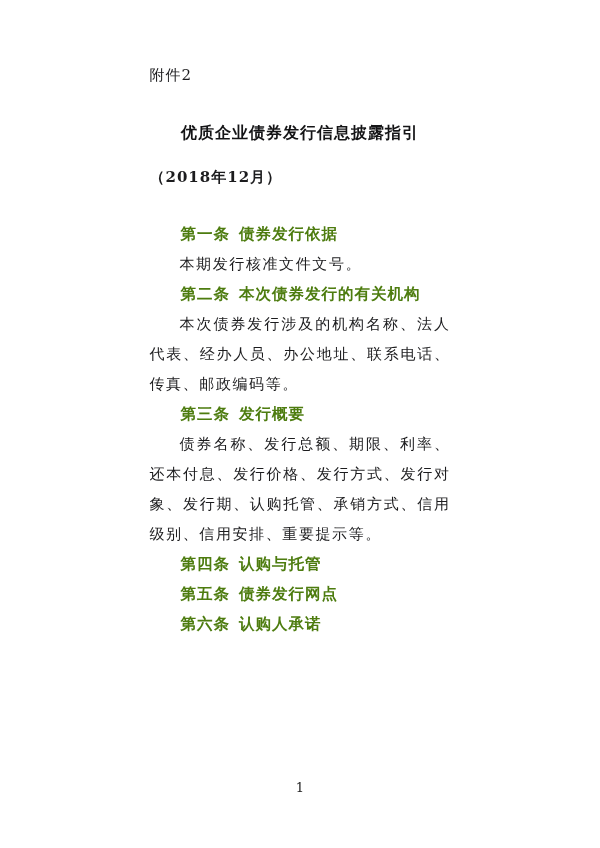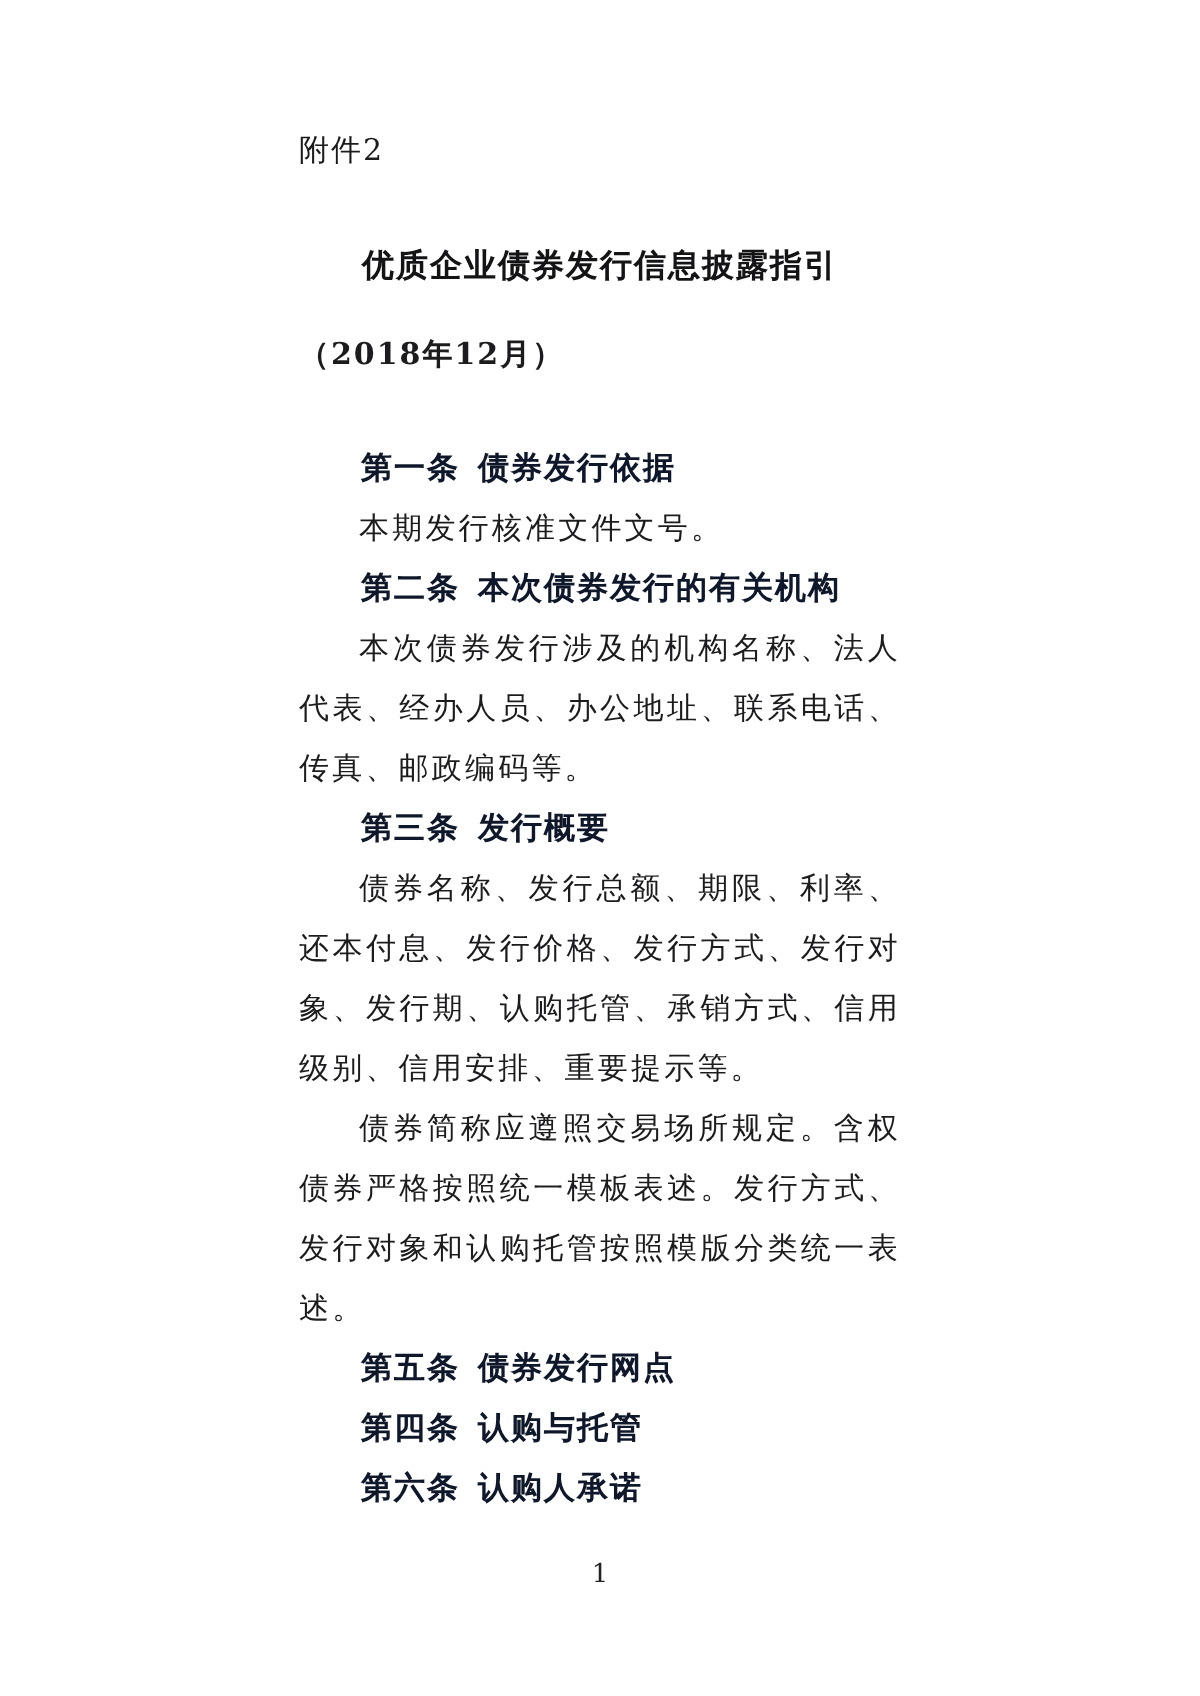--- a/index.html
+++ b/index.html
@@ -55,21 +55,21 @@
   }
   .article-heading {
     margin: 0;
     font-family: "DejaVu Sans", "Liberation Sans", sans-serif;
     font-size: 15.5px;
     font-weight: 700;
     line-height: 30px;
     letter-spacing: 1px;
     text-indent: 2em;
     text-align: left;
-    color: #0f172a;
+    color: #4d7c0f;
   }
   .article-heading .article-label {
     margin-right: 9px;
   }
   .page-number {
     position: absolute;
     top: 780px;
     left: 0;
     right: 0;
     text-align: center;
@@ -100,28 +100,27 @@
 
     <h2 class="article-heading">
       <span class="article-label">第二条</span><span>本次债券发行的有关机构</span>
     </h2>
     <p class="para">本次债券发行涉及的机构名称、法人代表、经办人员、办公地址、联系电话、传真、邮政编码等。</p>
 
     <h2 class="article-heading">
       <span class="article-label">第三条</span><span>发行概要</span>
     </h2>
     <p class="para">债券名称、发行总额、期限、利率、还本付息、发行价格、发行方式、发行对象、发行期、认购托管、承销方式、信用级别、信用安排、重要提示等。</p>
-    <p class="para">债券简称应遵照交易场所规定。含权债券严格按照统一模板表述。发行方式、发行对象和认购托管按照模版分类统一表述。</p>
+
+    <h2 class="article-heading">
+      <span class="article-label">第四条</span><span>认购与托管</span>
+    </h2>
 
     <h2 class="article-heading">
       <span class="article-label">第五条</span><span>债券发行网点</span>
-    </h2>
-
-    <h2 class="article-heading">
-      <span class="article-label">第四条</span><span>认购与托管</span>
     </h2>
 
     <h2 class="article-heading">
       <span class="article-label">第六条</span><span>认购人承诺</span>
     </h2>
 
   </div>
 
   <div class="page-number">1</div>
 

